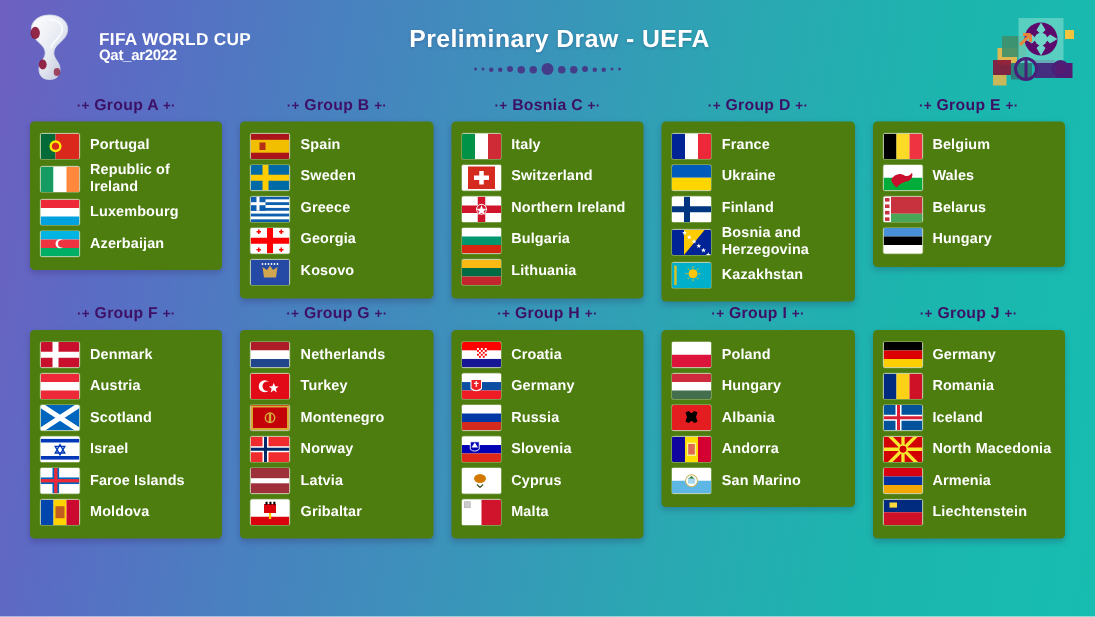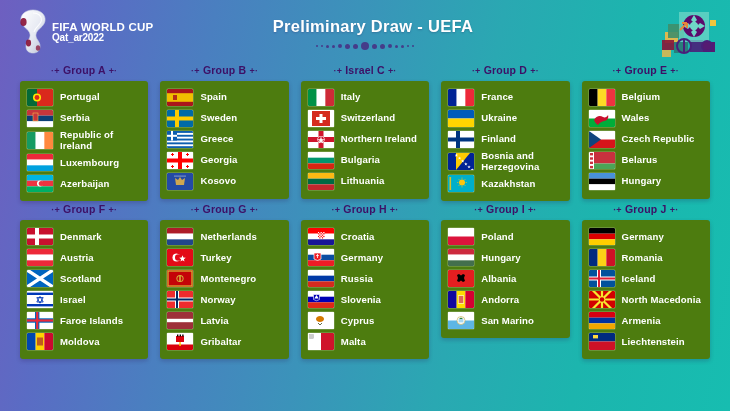--- a/index.html
+++ b/index.html
@@ -28,21 +28,21 @@
     position: relative;
     height: 64px;
   }
 
   .logo-block {
     position: absolute;
     left: 14px;
     top: 8px;
     display: flex;
     align-items: center;
-    gap: 0;
+    gap: 14px;
   }
 
   .logo-mark {
     width: 38px;
     height: 46px;
     position: relative;
   }
 
   .logo-text {
     display: flex;
@@ -258,31 +258,20 @@
               <rect x="10" width="16" height="17" fill="#da291c"></rect>
               <circle cx="10" cy="8.5" r="4" fill="#ffe900"></circle>
               <circle cx="10" cy="8.5" r="2.4" fill="#da291c"></circle>
             </svg>
           </span>
           <span class="team-name">Portugal</span>
         </div>
         <div class="team-row">
           <span class="flag">
             <svg viewBox="0 0 26 17">
-              <rect width="26" height="5.666666666666667" fill="#c6363c"></rect>
-              <rect y="5.666666666666667" width="26" height="5.666666666666667" fill="#0c4076"></rect>
-              <rect y="11.333333333333334" width="26" height="5.666666666666667" fill="#ffffff"></rect>
-              <rect x="6" y="3" width="5" height="8" fill="#c6363c" stroke="#ffd04d" stroke-width="0.5"></rect>
-            </svg>
-          </span>
-          <span class="team-name">Serbia</span>
-        </div>
-        <div class="team-row">
-          <span class="flag">
-            <svg viewBox="0 0 26 17">
               <rect width="8.666666666666666" height="17" fill="#169b62"></rect>
               <rect x="8.666666666666666" width="8.666666666666666" height="17" fill="#ffffff"></rect>
               <rect x="17.333333333333332" width="8.666666666666666" height="17" fill="#ff883e"></rect>
             </svg>
           </span>
           <span class="team-name">Republic of Ireland</span>
         </div>
         <div class="team-row">
           <span class="flag">
             <svg viewBox="0 0 26 17">
@@ -379,21 +368,21 @@
                 <circle cx="16" cy="3" r="0.6"></circle>
                 <circle cx="18" cy="3" r="0.6"></circle>
               </g>
             </svg>
           </span>
           <span class="team-name">Kosovo</span>
         </div>
       </div>
     </div>
     <div class="group-card">
-      <div class="group-label"><span class="deco">·+</span> <span>Israel C</span> <span class="deco">+·</span></div>
+      <div class="group-label"><span class="deco">·+</span> <span>Bosnia C</span> <span class="deco">+·</span></div>
       <div class="panel">
         <div class="team-row">
           <span class="flag">
             <svg viewBox="0 0 26 17">
               <rect width="8.666666666666666" height="17" fill="#009246"></rect>
               <rect x="8.666666666666666" width="8.666666666666666" height="17" fill="#ffffff"></rect>
               <rect x="17.333333333333332" width="8.666666666666666" height="17" fill="#ce2b37"></rect>
             </svg>
           </span>
           <span class="team-name">Italy</span>
@@ -531,30 +520,20 @@
         </div>
         <div class="team-row">
           <span class="flag">
             <svg viewBox="0 0 26 17">
               <rect width="26" height="8.5" fill="#ffffff"></rect>
               <rect y="8.5" width="26" height="8.5" fill="#00ad3a"></rect>
               <path d="M5 10 c2-4 6-5 9-3 2 1 4 0 5-2 1 3 -1 6 -4 6 -3 1 -5 2 -6 4 -2-1 -3-3 -4-5 z" fill="#c8102e"></path>
             </svg>
           </span>
           <span class="team-name">Wales</span>
-        </div>
-        <div class="team-row">
-          <span class="flag">
-            <svg viewBox="0 0 26 17">
-              <rect width="26" height="8.5" fill="#ffffff"></rect>
-              <rect y="8.5" width="26" height="8.5" fill="#d7141a"></rect>
-              <path d="M0 0 L12 8.5 L0 17 Z" fill="#11457e"></path>
-            </svg>
-          </span>
-          <span class="team-name">Czech Republic</span>
         </div>
         <div class="team-row">
           <span class="flag">
             <svg viewBox="0 0 26 17">
               <rect width="26" height="11.5" fill="#c8313e"></rect>
               <rect y="11.5" width="26" height="5.5" fill="#4aa657"></rect>
               <rect width="5" height="17" fill="#ffffff"></rect>
               <g fill="#c8313e">
                 <rect x="1" y="1" width="3" height="2.4"></rect>
                 <rect x="1" y="5.3" width="3" height="2.4"></rect>

